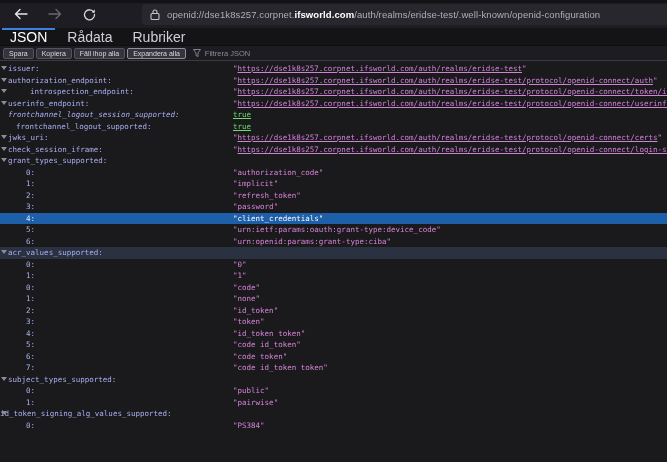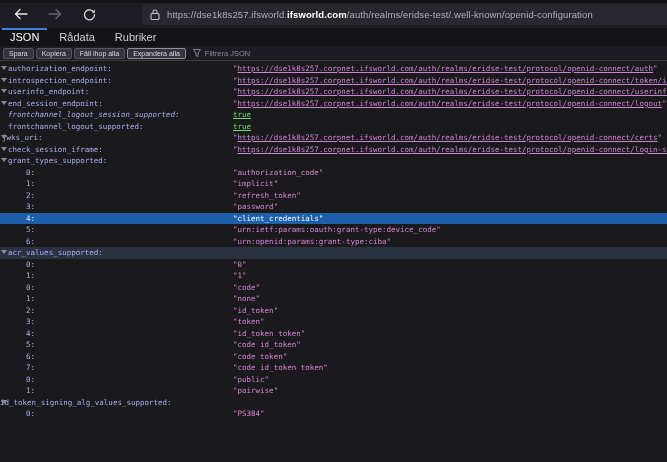--- a/index.html
+++ b/index.html
@@ -14,21 +14,21 @@
   .nav-btn.dim { color:#67676f; }
   .nav-btn svg { display:block; }
   .urlbar { flex:1; height:21px; margin-left:40px; margin-right:0; background:var(--urlfield_bg,#28272e);
             border-radius:4px 0 0 4px; display:flex; align-items:center; padding:0 8px; overflow:hidden; }
   .urlbar .lock { margin-right:7px; flex:0 0 auto; display:flex; }
   .url-text { font-size:9.5px; color:#aeaeb8; white-space:nowrap; letter-spacing:.1px; }
   .url-text .domain { color:#ffffff; font-weight:bold; }
 
   
   .tabstrip { height:18px; background:#141417; display:flex; align-items:stretch; border-bottom:1px solid #0e0e11; }
-  .vtab { padding:0 10px; display:flex; align-items:center; font-size:11px; color:#cfcfd6; position:relative; cursor:default; }
+  .vtab { padding:0 10px; display:flex; align-items:center; font-size:14px; color:#cfcfd6; position:relative; cursor:default; }
   .vtab.active { color:#ffffff; }
   .vtab.active::before { content:""; position:absolute; top:0; left:2px; right:2px; height:2px; background:var(--accent,#3b83df); }
 
   
   .toolbar { height:15px; background:#1d1c22; border-bottom:1px solid #3a3a42; display:flex; align-items:center; padding:0 2px; }
   .tbtn { height:11px; margin:0 1px; padding:0 5px; background:#35343c; border:1px solid #55545e; border-radius:2px;
           font-size:7px; color:#d9d9df; display:flex; align-items:center; cursor:default; white-space:nowrap; }
   .tbtn.focused { border-color:#8f8f9a; }
   .filterbox { display:flex; align-items:center; margin-left:6px; color:#8b8b95; }
   .filterbox .funnel { margin-right:4px; display:flex; }
@@ -70,21 +70,21 @@
       <path d="M11.8 1.5 L11.8 4.6 L8.7 4.6 Z" fill="#d8d8dc"></path>
     </svg>
   </div>
   <div class="urlbar">
     <span class="lock">
       <svg width="10" height="11" viewBox="0 0 10 11">
         <rect x="1" y="4.5" width="8" height="6" rx="1" fill="none" stroke="#c3c3cc" stroke-width="1.1"></rect>
         <path d="M3 4.5 V3 a2 2 0 0 1 4 0 v1.5" fill="none" stroke="#c3c3cc" stroke-width="1.1"></path>
       </svg>
     </span>
-    <span class="url-text"><span>https://dse1k8s257.ifsworld.</span><span class="domain">ifsworld.com</span><span>/auth/realms/eridse-test/.well-known/openid-configuration</span></span>
+    <span class="url-text"><span>openid://dse1k8s257.corpnet.</span><span class="domain">ifsworld.com</span><span>/auth/realms/eridse-test/.well-known/openid-configuration</span></span>
   </div>
 </div>
 
 <div class="tabstrip">
     <div class="vtab active">JSON</div>
     <div class="vtab">Rådata</div>
     <div class="vtab">Rubriker</div>
   </div>
 
 <div class="toolbar">
@@ -98,44 +98,45 @@
     <span class="funnel">
       <svg width="8" height="8" viewBox="0 0 8 8">
         <path d="M0.5 0.5 H7.5 L5 4 V7.5 L3 6.5 V4 Z" fill="none" stroke="#8b8b95" stroke-width="0.9"></path>
       </svg>
     </span>
     <span class="ph">Filtrera JSON</span>
   </div>
 </div>
 
 <div class="rows">
+    <div class="jrow"><span class="twisty" style="left: 1px;"></span><span class="k" style="padding-left: 8px;">issuer:</span><span class="v link"><span class="q">"</span><a>https://dse1k8s257.corpnet.ifsworld.com/auth/realms/eridse-test</a><span class="q">"</span></span></div>
     <div class="jrow"><span class="twisty" style="left: 1px;"></span><span class="k" style="padding-left: 8px;">authorization_endpoint:</span><span class="v link"><span class="q">"</span><a>https://dse1k8s257.corpnet.ifsworld.com/auth/realms/eridse-test/protocol/openid-connect/auth</a><span class="q">"</span></span></div>
-    <div class="jrow"><span class="twisty" style="left: 1px;"></span><span class="k" style="padding-left: 8px;">introspection_endpoint:</span><span class="v link"><span class="q">"</span><a>https://dse1k8s257.corpnet.ifsworld.com/auth/realms/eridse-test/protocol/openid-connect/token/introspect</a></span></div>
+    <div class="jrow"><span class="twisty" style="left: 1px;"></span><span class="k" style="padding-left: 8px; margin-left: 22px;">introspection_endpoint:</span><span class="v link"><span class="q">"</span><a>https://dse1k8s257.corpnet.ifsworld.com/auth/realms/eridse-test/protocol/openid-connect/token/introspect</a></span></div>
     <div class="jrow"><span class="twisty" style="left: 1px;"></span><span class="k" style="padding-left: 8px; margin-top: 10px;">userinfo_endpoint:</span><span class="v link"><span class="q">"</span><a>https://dse1k8s257.corpnet.ifsworld.com/auth/realms/eridse-test/protocol/openid-connect/userinfo</a></span></div>
-    <div class="jrow"><span class="twisty" style="left: 1px;"></span><span class="k" style="padding-left: 8px;">end_session_endpoint:</span><span class="v link"><span class="q">"</span><a>https://dse1k8s257.corpnet.ifsworld.com/auth/realms/eridse-test/protocol/openid-connect/logout</a><span class="q">"</span></span></div>
     <div class="jrow"><span class="k" style="padding-left: 8px; font-style: italic;">frontchannel_logout_session_supported:</span><span class="v bool">true</span></div>
-    <div class="jrow"><span class="k" style="padding-left: 8px; margin-top: 44px;">frontchannel_logout_supported:</span><span class="v bool">true</span></div>
-    <div class="jrow"><span class="twisty" style="left: 1px;"></span><span class="k" style="padding-left: 2px;">jwks_uri:</span><span class="v link"><span class="q">"</span><a>https://dse1k8s257.corpnet.ifsworld.com/auth/realms/eridse-test/protocol/openid-connect/certs</a><span class="q">"</span></span></div>
+    <div class="jrow"><span class="k" style="padding-left: 16px; margin-top: 44px;">frontchannel_logout_supported:</span><span class="v bool">true</span></div>
+    <div class="jrow"><span class="twisty" style="left: 1px;"></span><span class="k" style="padding-left: 8px;">jwks_uri:</span><span class="v link"><span class="q">"</span><a>https://dse1k8s257.corpnet.ifsworld.com/auth/realms/eridse-test/protocol/openid-connect/certs</a><span class="q">"</span></span></div>
     <div class="jrow"><span class="twisty" style="left: 1px;"></span><span class="k" style="padding-left: 8px;">check_session_iframe:</span><span class="v link"><span class="q">"</span><a>https://dse1k8s257.corpnet.ifsworld.com/auth/realms/eridse-test/protocol/openid-connect/login-status-iframe.html</a></span></div>
     <div class="jrow"><span class="twisty" style="left: 1px;"></span><span class="k" style="padding-left: 8px;">grant_types_supported:</span></div>
     <div class="jrow"><span class="k" style="padding-left: 26px;">0:</span><span class="v str">"authorization_code"</span></div>
     <div class="jrow"><span class="k" style="padding-left: 26px;">1:</span><span class="v str">"implicit"</span></div>
     <div class="jrow"><span class="k" style="padding-left: 26px;">2:</span><span class="v str">"refresh_token"</span></div>
     <div class="jrow"><span class="k" style="padding-left: 26px;">3:</span><span class="v str">"password"</span></div>
     <div class="jrow selected"><span class="k" style="padding-left: 26px;">4:</span><span class="v str">"client_credentials"</span></div>
     <div class="jrow"><span class="k" style="padding-left: 26px;">5:</span><span class="v str">"urn:ietf:params:oauth:grant-type:device_code"</span></div>
     <div class="jrow"><span class="k" style="padding-left: 26px;">6:</span><span class="v str">"urn:openid:params:grant-type:ciba"</span></div>
     <div class="jrow highlight"><span class="twisty" style="left: 1px;"></span><span class="k" style="padding-left: 8px;">acr_values_supported:</span></div>
     <div class="jrow"><span class="k" style="padding-left: 26px;">0:</span><span class="v str">"0"</span></div>
     <div class="jrow"><span class="k" style="padding-left: 26px;">1:</span><span class="v str">"1"</span></div>
     <div class="jrow"><span class="k" style="padding-left: 26px;">0:</span><span class="v str">"code"</span></div>
     <div class="jrow"><span class="k" style="padding-left: 26px;">1:</span><span class="v str">"none"</span></div>
     <div class="jrow"><span class="k" style="padding-left: 26px;">2:</span><span class="v str">"id_token"</span></div>
     <div class="jrow"><span class="k" style="padding-left: 26px;">3:</span><span class="v str">"token"</span></div>
     <div class="jrow"><span class="k" style="padding-left: 26px;">4:</span><span class="v str">"id_token token"</span></div>
     <div class="jrow"><span class="k" style="padding-left: 26px;">5:</span><span class="v str">"code id_token"</span></div>
     <div class="jrow"><span class="k" style="padding-left: 26px;">6:</span><span class="v str">"code token"</span></div>
     <div class="jrow"><span class="k" style="padding-left: 26px;">7:</span><span class="v str">"code id_token token"</span></div>
+    <div class="jrow"><span class="twisty" style="left: 1px;"></span><span class="k" style="padding-left: 8px;">subject_types_supported:</span></div>
     <div class="jrow"><span class="k" style="padding-left: 26px;">0:</span><span class="v str">"public"</span></div>
     <div class="jrow"><span class="k" style="padding-left: 26px;">1:</span><span class="v str">"pairwise"</span></div>
     <div class="jrow"><span class="twisty" style="left: 1px;"></span><span class="k" style="">id_token_signing_alg_values_supported:</span></div>
     <div class="jrow"><span class="k" style="padding-left: 26px;">0:</span><span class="v str">"PS384"</span></div>
   </div>
 
 </body></html>

